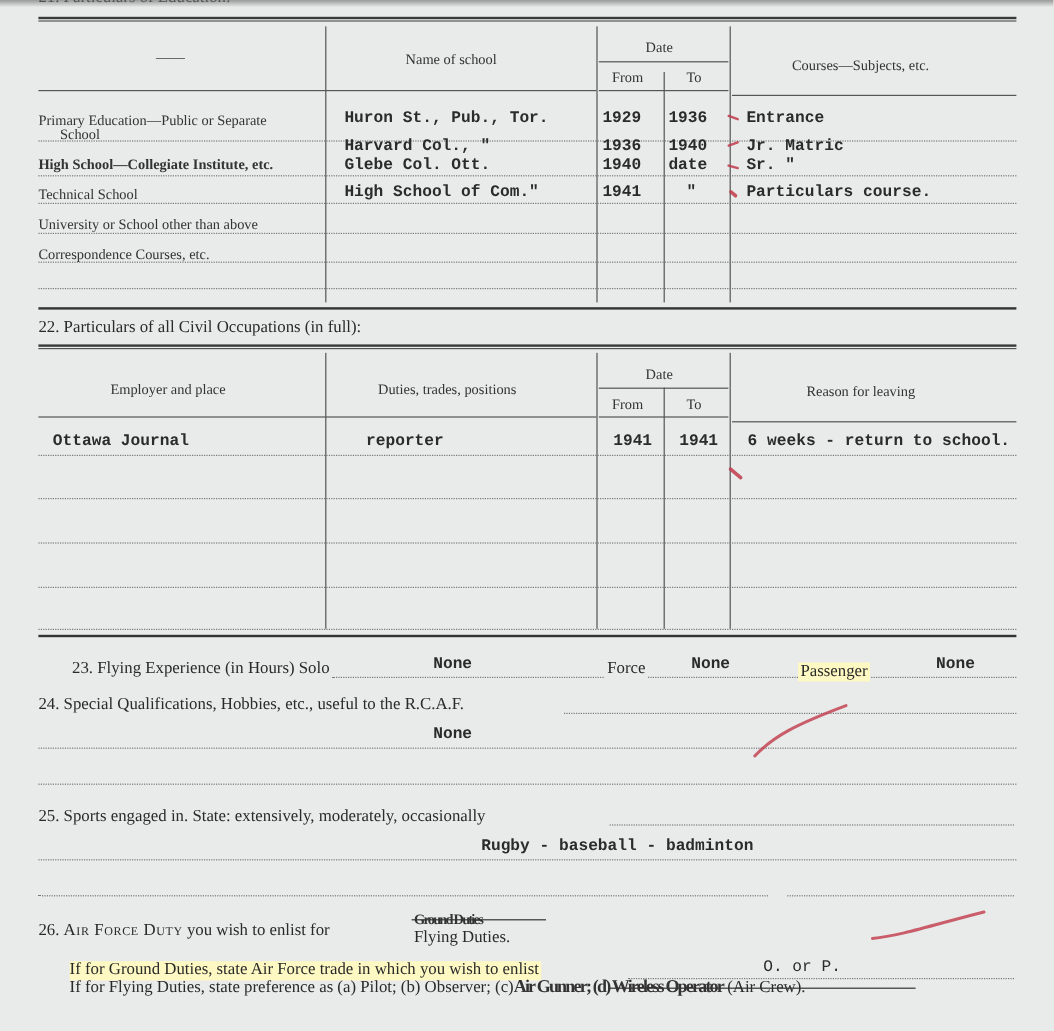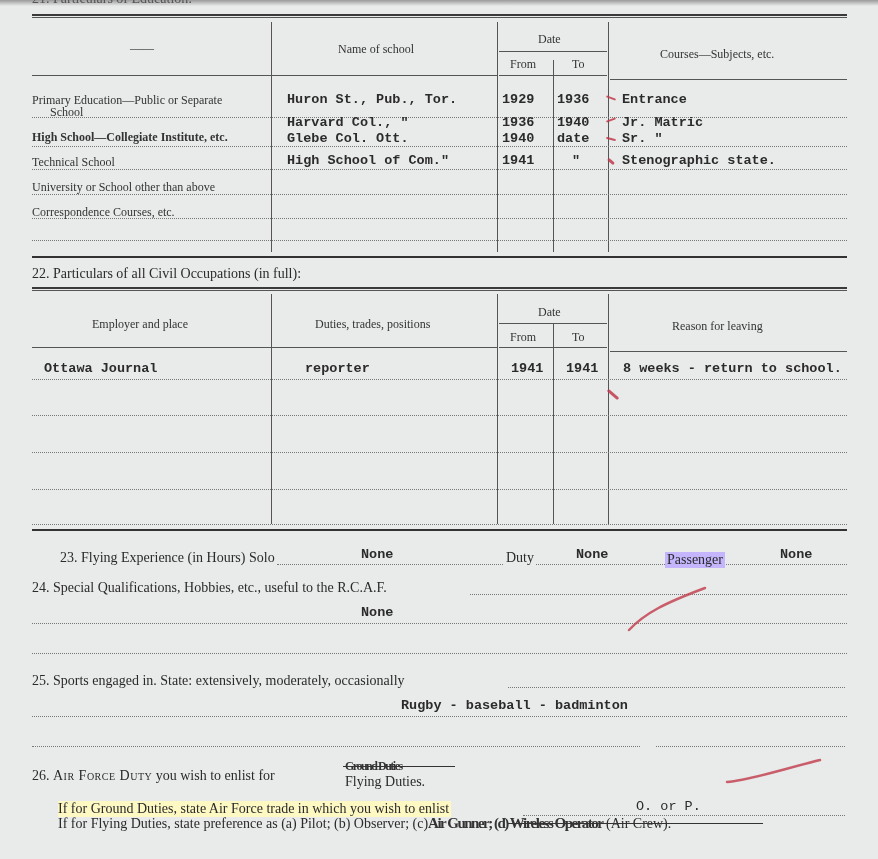--- a/index.html
+++ b/index.html
@@ -66,21 +66,21 @@
 <div class="abs typed" style="left:287px; top:131px;">Glebe Col.         Ott.</div>
 <div class="abs typed" style="left:502px; top:131px;">1940</div>
 <div class="abs typed" style="left:557px; top:131px;">date</div>
 <div class="abs typed" style="left:622px; top:131px;">Sr.     "</div>
 <div class="dotted" style="left:32px; top:146px; width:815px;"></div>
 
 <div class="abs label" style="left:32px; top:155px;">Technical School</div>
 <div class="abs typed" style="left:287px; top:153px;">High School of Com."</div>
 <div class="abs typed" style="left:502px; top:153px;">1941</div>
 <div class="abs typed" style="left:572px; top:153px;">"</div>
-<div class="abs typed" style="left:622px; top:153px;">Stenographic state.</div>
+<div class="abs typed" style="left:622px; top:153px;">Particulars course.</div>
 <div class="dotted" style="left:32px; top:169px; width:815px;"></div>
 
 <div class="abs label" style="left:32px; top:180px;">University or School other than above</div>
 <div class="dotted" style="left:32px; top:194px; width:815px;"></div>
 <div class="abs label" style="left:32px; top:205px;">Correspondence Courses, etc.</div>
 <div class="dotted" style="left:32px; top:218px; width:815px;"></div>
 <div class="dotted" style="left:32px; top:240px; width:815px;"></div>
 <div class="hthick" style="left:32px; top:256px; width:815px;"></div>
 
 <div class="red" style="left:606px; top:97px; width:10px; height:2px; transform:rotate(20deg);"></div>
@@ -104,36 +104,36 @@
 <div class="abs hdr" style="left:572px; top:330px;">To</div>
 <div class="abs hdr" style="left:672px; top:319px;">Reason for leaving</div>
 <div class="hline" style="left:32px; top:347px; width:465px;"></div>
 <div class="hline" style="left:499px; top:347px; width:108px;"></div>
 <div class="hline" style="left:610px; top:351px; width:237px;"></div>
 
 <div class="abs typed" style="left:44px; top:361px;">Ottawa Journal</div>
 <div class="abs typed" style="left:305px; top:361px;">reporter</div>
 <div class="abs typed" style="left:511px; top:361px;">1941</div>
 <div class="abs typed" style="left:566px; top:361px;">1941</div>
-<div class="abs typed" style="left:623px; top:361px;">8 weeks - return to school.</div>
+<div class="abs typed" style="left:623px; top:361px;">6 weeks - return to school.</div>
 <div class="dotted" style="left:32px; top:379px; width:815px;"></div>
 <div class="dotted" style="left:32px; top:415px; width:815px;"></div>
 <div class="dotted" style="left:32px; top:452px; width:815px;"></div>
 <div class="dotted" style="left:32px; top:489px; width:815px;"></div>
 <div class="dotted" style="left:32px; top:524px; width:815px;"></div>
 <div class="hthick" style="left:32px; top:529px; width:815px;"></div>
 
 <div class="red" style="left:606px; top:393px; width:14px; height:3px; transform:rotate(40deg);"></div>
 
 <div class="abs sec" style="left:32px; top:550px;margin-left:28px;">23. Flying Experience (in Hours) Solo</div>
 <div class="dotted" style="left:277px; top:564px; width:570px;"></div>
 <div class="abs typed" style="left:361px; top:547px;">None</div>
-<div class="abs sec" style="left:504px; top:550px; background:#e9eaea; padding:0 2px;">Duty</div>
+<div class="abs sec" style="left:504px; top:550px; background:#e9eaea; padding:0 2px;">Force</div>
 <div class="abs typed" style="left:576px; top:547px;">None</div>
-<div class="abs sec" style="left:665px; top:552px; background:#c4b5fd; padding:0 2px;">Passenger</div>
+<div class="abs sec" style="left:665px; top:552px; background:#fef9c3; padding:0 2px;">Passenger</div>
 <div class="abs typed" style="left:780px; top:547px;">None</div>
 
 <div class="abs sec" style="left:32px; top:580px; background:#e9eaea; padding-right:2px;">24. Special Qualifications, Hobbies, etc., useful to the R.C.A.F.</div>
 <div class="dotted" style="left:470px; top:594px; width:377px;"></div>
 <div class="abs typed" style="left:361px; top:605px;">None</div>
 <div class="dotted" style="left:32px; top:623px; width:815px;"></div>
 <div class="dotted" style="left:32px; top:653px; width:815px;"></div>
 <svg class="abs" style="left:625px; top:585px;" width="85" height="50">
   <path d="M4 45 C 20 28, 40 18, 80 3" stroke="#c0394a" stroke-width="2.5" fill="none" opacity="0.8" stroke-linecap="round"></path>
 </svg>

